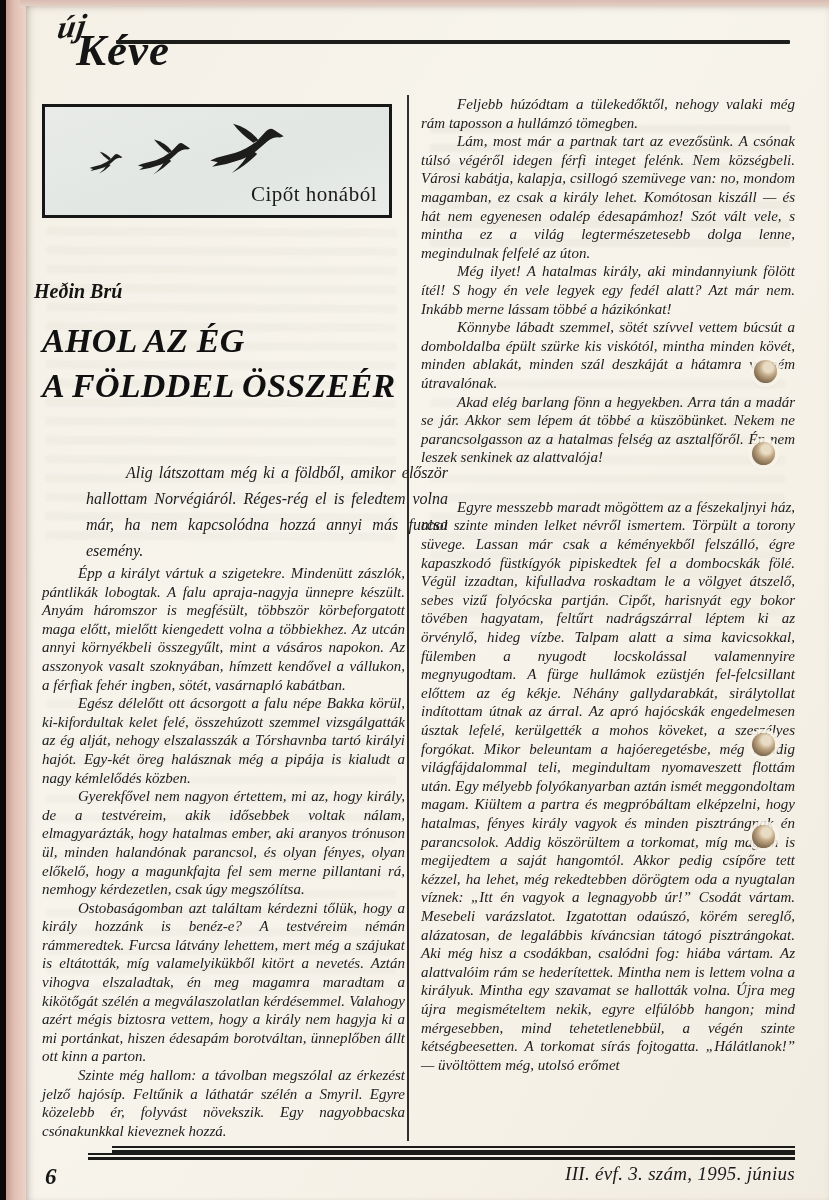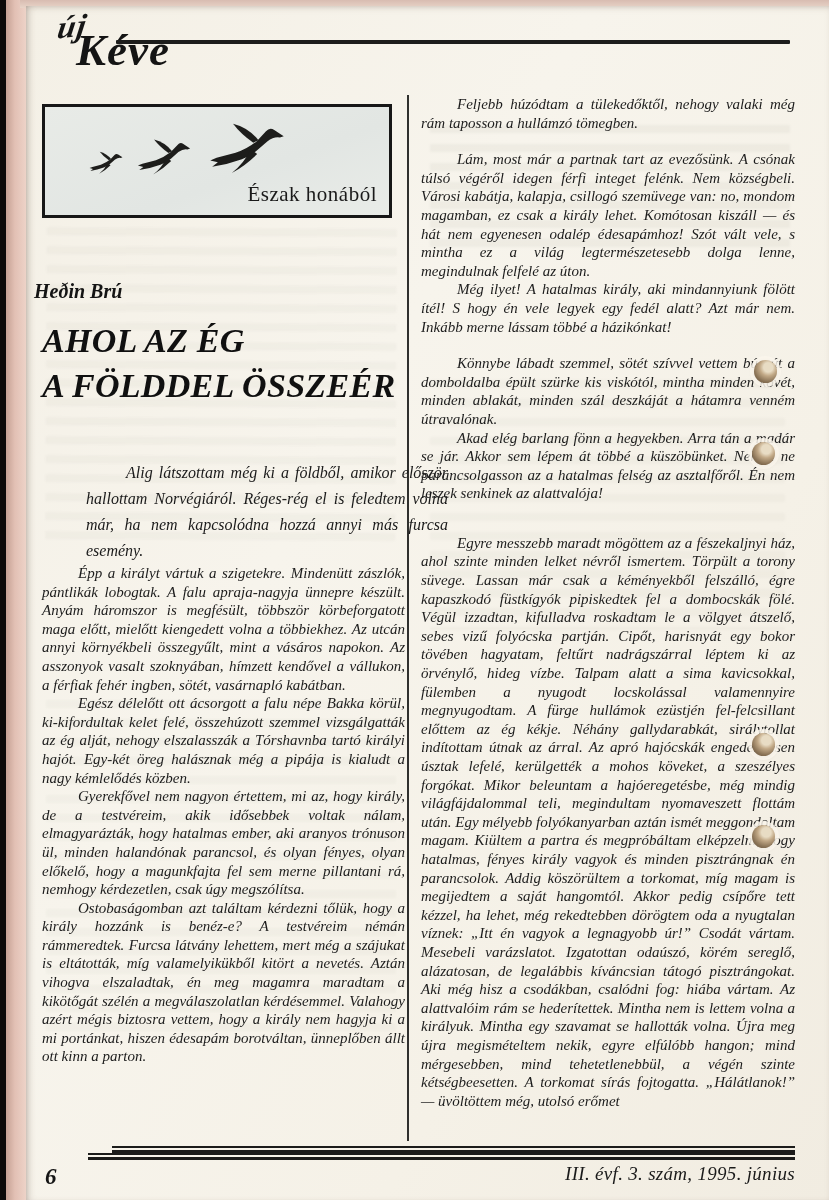--- a/index.html
+++ b/index.html
@@ -55,21 +55,21 @@
     font-weight:bold;font-style:italic;color:#101010;letter-spacing:.3px;}
   .title span{display:block;}
 
   
   .lead{position:absolute;left:42px;top:460px;width:362px;font-size:16px;line-height:26px;
     font-style:italic;text-align:justify;text-indent:40px;color:#1b1b1b;margin-left:44px;}
   .column{font-size:15px;line-height:18.6px;font-style:italic;text-align:justify;color:#1c1c1c;}
   .col-left{position:absolute;left:42px;top:552px;width:363px;margin-top:12px;}
   .col-right{position:absolute;left:421px;top:95px;width:374px;}
   .column p{margin:0;text-indent:36px;}
-  .column p.break-small{margin-top:18px;}
+  .column p.break-small{}
   .column p.break-large{margin-top:31px;}
 
   
   .hole{position:absolute;width:23px;height:23px;border-radius:50%;z-index:5;
     background:radial-gradient(circle at 62% 32%, #e8dcc4 0 22%, #c2a987 40%, #8a7356 68%, #5c4a36 100%);
     box-shadow:0 0 0 4px rgba(250,246,236,.85), 0 1px 4px rgba(60,40,20,.35);}
 
   
   .f-rule{position:absolute;height:7px;z-index:4;
     background:linear-gradient(180deg,#1b1b1a 0 2px, rgba(0,0,0,0) 2px 4px, #1b1b1a 4px 7px);}
@@ -113,37 +113,38 @@
           <path d="M66 40 Q56 62 36 78 Q58 66 76 48 Z"></path>
         </g>
       </svg>
       <svg style="left:164px;top:16px;" width="76" height="52" viewBox="0 0 120 80">
         <g fill="#1d1d1b">
           <path d="M118 20 L103 10 Q96 5 90 12 L75 28 Q60 40 42 46 L12 54 L2 58 L14 61 L5 68 Q30 64 52 56 Q66 51 76 42 L92 28 Q103 20 112 22 Z"></path>
           <path d="M78 26 Q62 6 38 0 Q50 16 70 30 Z"></path>
           <path d="M66 40 Q56 62 36 78 Q58 66 76 48 Z"></path>
         </g>
       </svg>
-      <div class="caption">Észak honából</div>
+      <div class="caption">Cipőt honából</div>
     </div>
 
     <div class="divider"></div>
 
     <div class="author">Heðin Brú</div>
     <div class="title">
       <span>AHOL AZ ÉG</span>
       <span>A FÖLDDEL ÖSSZEÉR</span>
     </div>
 
     <div class="lead">Alig látszottam még ki a földből, amikor először hallottam Norvégiáról. Réges-rég el is feledtem volna már, ha nem kapcsolódna hozzá annyi más furcsa esemény.</div>
     <div class="column col-left">
         <p>Épp a királyt vártuk a szigetekre. Mindenütt zászlók, pántlikák lobogtak. A falu apraja-nagyja ünnepre készült. Anyám háromszor is megfésült, többször körbeforgatott maga előtt, mielőtt kiengedett volna a többiekhez. Az utcán annyi környékbeli összegyűlt, mint a vásáros napokon. Az asszonyok vasalt szoknyában, hímzett kendővel a vállukon, a férfiak fehér ingben, sötét, vasárnapló kabátban.</p>
         <p>Egész délelőtt ott ácsorgott a falu népe Bakka körül, ki-kifordultak kelet felé, összehúzott szemmel vizsgálgatták az ég alját, nehogy elszalasszák a Tórshavnba tartó királyi hajót. Egy-két öreg halásznak még a pipája is kialudt a nagy kémlelődés közben.</p>
         <p>Gyerekfővel nem nagyon értettem, mi az, hogy király, de a testvéreim, akik idősebbek voltak nálam, elmagyarázták, hogy hatalmas ember, aki aranyos trónuson ül, minden halandónak parancsol, és olyan fényes, olyan előkelő, hogy a magunkfajta fel sem merne pillantani rá, nemhogy kérdezetlen, csak úgy megszólítsa.</p>
         <p>Ostobaságomban azt találtam kérdezni tőlük, hogy a király hozzánk is benéz-e? A testvéreim némán rámmeredtek. Furcsa látvány lehettem, mert még a szájukat is eltátották, míg valamelyikükből kitört a nevetés. Aztán vihogva elszaladtak, én meg magamra maradtam a kikötőgát szélén a megválaszolatlan kérdésemmel. Valahogy azért mégis biztosra vettem, hogy a király nem hagyja ki a mi portánkat, hiszen édesapám borotváltan, ünneplőben állt ott kinn a parton.</p>
+        <p>Szinte még hallom: a távolban megszólal az érkezést jelző hajósíp. Feltűnik a láthatár szélén a Smyril. Egyre közelebb ér, folyvást növekszik. Egy nagyobbacska csónakunkkal kieveznek hozzá.</p>
       </div>
     <div class="column col-right">
         <p>Feljebb húzódtam a tülekedőktől, nehogy valaki még rám taposson a hullámzó tömegben.</p>
         <p class="break-small">Lám, most már a partnak tart az evezősünk. A csónak túlsó végéről idegen férfi integet felénk. Nem községbeli. Városi kabátja, kalapja, csillogó szemüvege van: no, mondom magamban, ez csak a király lehet. Komótosan kiszáll — és hát nem egyenesen odalép édesapámhoz! Szót vált vele, s mintha ez a világ legtermészetesebb dolga lenne, megindulnak felfelé az úton.</p>
         <p>Még ilyet! A hatalmas király, aki mindannyiunk fölött ítél! S hogy én vele legyek egy fedél alatt? Azt már nem. Inkább merne lássam többé a házikónkat!</p>
         <p class="break-small">Könnybe lábadt szemmel, sötét szívvel vettem búcsút a domboldalba épült szürke kis viskótól, mintha minden kövét, minden ablakát, minden szál deszkáját a hátamra venném útravalónak.</p>
         <p>Akad elég barlang fönn a hegyekben. Arra tán a madár se jár. Akkor sem lépem át többé a küszöbünket. Nekem ne parancsolgasson az a hatalmas felség az asztalfőről. Én nem leszek senkinek az alattvalója!</p>
         <p class="break-large">Egyre messzebb maradt mögöttem az a fészekaljnyi ház, ahol szinte minden lelket névről ismertem. Törpült a torony süvege. Lassan már csak a kéményekből felszálló, égre kapaszkodó füstkígyók pipiskedtek fel a dombocskák fölé. Végül izzadtan, kifulladva roskadtam le a völgyet átszelő, sebes vizű folyócska partján. Cipőt, harisnyát egy bokor tövében hagyatam, feltűrt nadrágszárral léptem ki az örvénylő, hideg vízbe. Talpam alatt a sima kavicsokkal, fülemben a nyugodt locskolással valamennyire megnyugodtam. A fürge hullámok ezüstjén fel-felcsillant előttem az ég kékje. Néhány gallydarabkát, sirálytollat indítottam útnak az árral. Az apró hajócskák engedelmesen úsztak lefelé, kerülgették a mohos köveket, a szeszélyes forgókat. Mikor beleuntam a hajóeregetésbe, még mindig világfájdalommal teli, megindultam nyomaveszett flottám után. Egy mélyebb folyókanyarban aztán ismét meggondoltam magam. Kiültem a partra és megpróbáltam elképzelni, hogy hatalmas, fényes király vagyok és minden pisztrángnak én parancsolok. Addig köszörültem a torkomat, míg magam is megijedtem a saját hangomtól. Akkor pedig csípőre tett kézzel, ha lehet, még rekedtebben dörögtem oda a nyugtalan víznek: „Itt én vagyok a legnagyobb úr!” Csodát vártam. Mesebeli varázslatot. Izgatottan odaúszó, körém sereglő, alázatosan, de legalábbis kíváncsian tátogó pisztrángokat. Aki még hisz a csodákban, csalódni fog: hiába vártam. Az alattvalóim rám se hederítettek. Mintha nem is lettem volna a királyuk. Mintha egy szavamat se hallották volna. Újra meg újra megismételtem nekik, egyre elfúlóbb hangon; mind mérgesebben, mind tehetetlenebbül, a végén szinte kétségbeesetten. A torkomat sírás fojtogatta. „Hálátlanok!” — üvöltöttem még, utolsó erőmet</p>
       </div>
 

